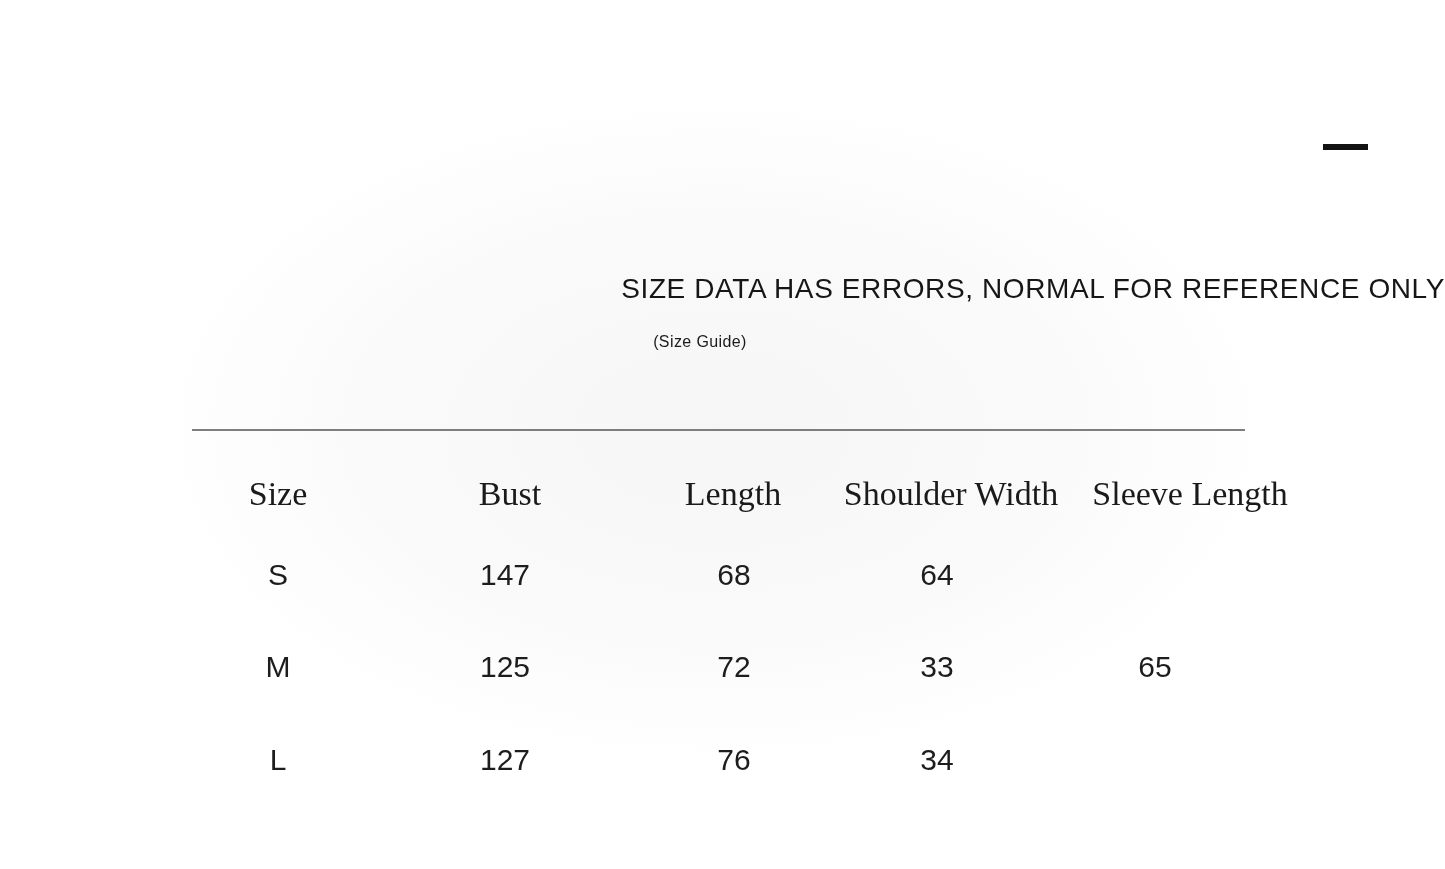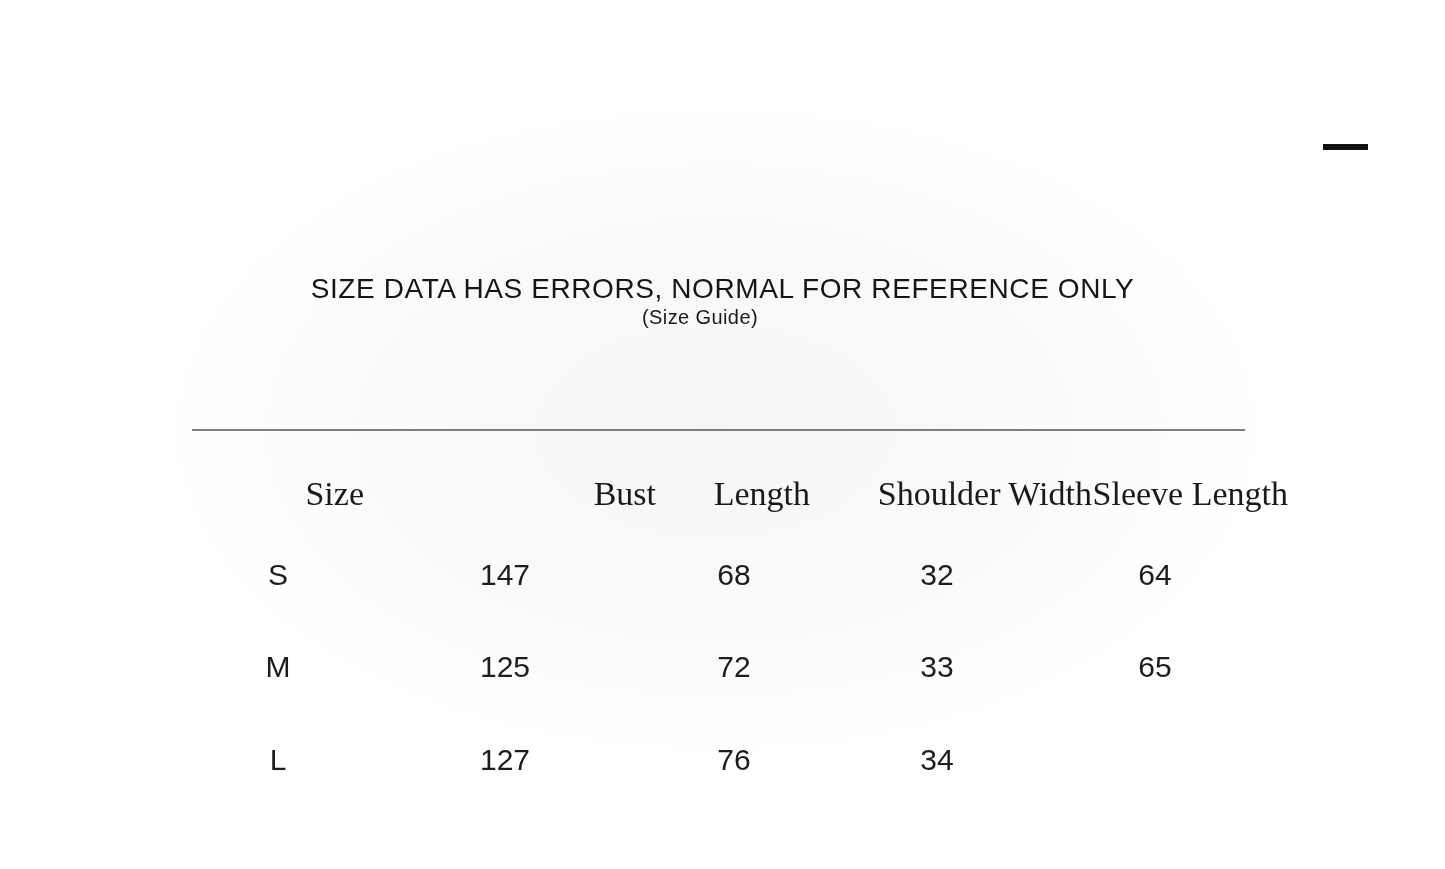--- a/index.html
+++ b/index.html
@@ -24,34 +24,34 @@
     top: 144px;
     width: 45px;
     height: 6px;
     background: #121212;
   }
   .title {
     position: absolute;
     left: 0;
     top: 273px;
     width: 1445px;
-    text-align: center;
+    text-align: right;
     font-size: 28px;
     font-weight: 500;
     letter-spacing: 0.6px;
     color: #161616;
     white-space: nowrap;
   }
   .subtitle {
     position: absolute;
     left: 0;
-    top: 306px;
+    top: 333px;
     width: 1400px;
     text-align: center;
-    font-size: 20px;
+    font-size: 16px;
     font-weight: 400;
     letter-spacing: 0.4px;
     color: #1b1b1b;
     white-space: nowrap;
   }
   .divider {
     position: absolute;
     left: 192px;
     top: 429px;
     width: 1053px;
@@ -65,21 +65,21 @@
     height: 52px;
     display: grid;
     grid-template-columns: 172px 292px 154px 282px 196px;
     align-items: center;
     font-family: "Liberation Serif", serif;
     font-size: 34px;
     font-weight: 400;
     color: #1a1a1a;
   }
   .hdr-row > div {
-    text-align: right;
+    text-align: center;
     white-space: nowrap;
   }
   .data-row {
     position: absolute;
     left: 192px;
     height: 44px;
     display: grid;
     grid-template-columns: 172px 282px 176px 230px 206px;
     align-items: center;
     font-family: "Liberation Sans", sans-serif;
@@ -113,21 +113,20 @@
     <div>Bust</div>
     <div>Length</div>
     <div>Shoulder Width</div>
     <div>Sleeve Length</div>
   </div>
 
   <div class="data-row row-s">
     <div>S</div>
     <div>147</div>
     <div>68</div>
-    <div>32</div>
     <div>64</div>
   </div>
 
   <div class="data-row row-m">
     <div>M</div>
     <div>125</div>
     <div>72</div>
     <div>33</div>
     <div>65</div>
   </div>

